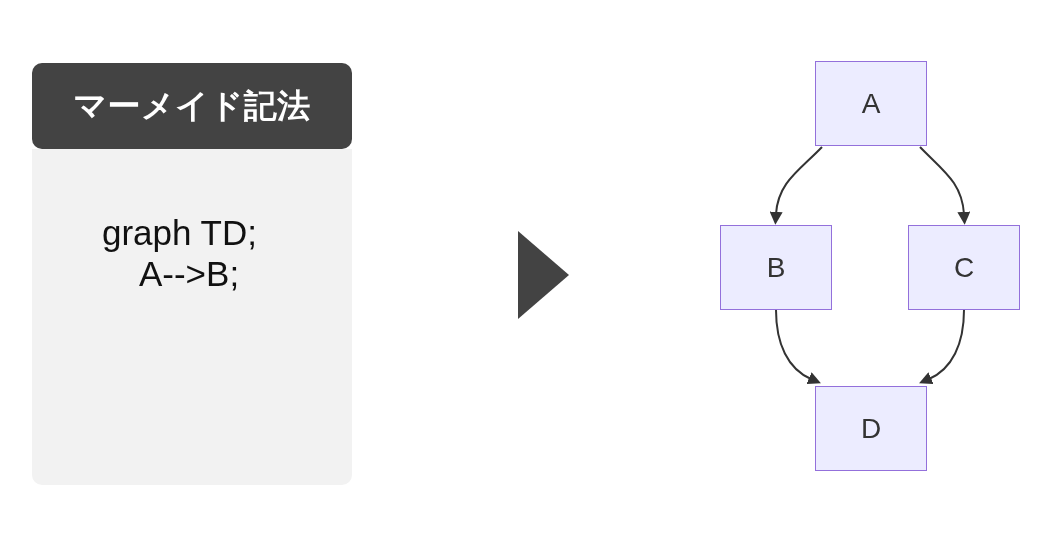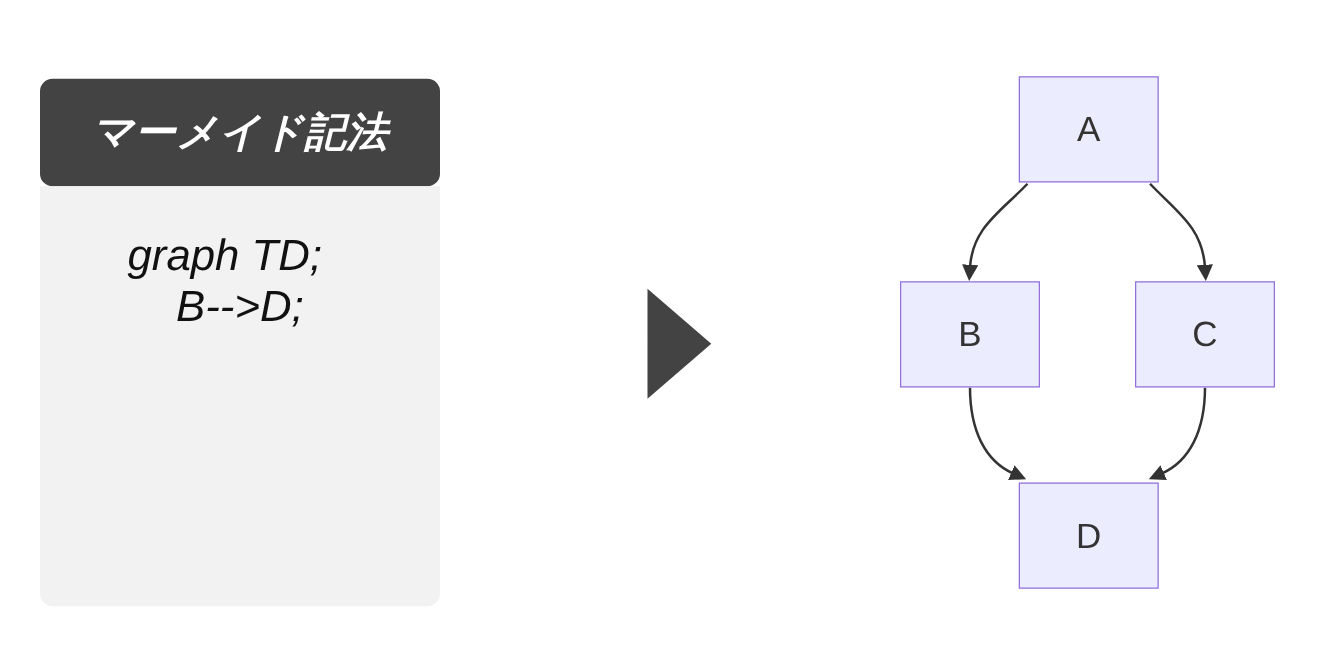--- a/index.html
+++ b/index.html
@@ -15,21 +15,20 @@
     background: #ffffff;
     overflow: hidden;
   }
 
   
   .card {
     position: absolute;
     left: 32px;
     top: 63px;
     width: 320px;
-    font-style: italic;
   }
   .card-header {
     height: 86px;
     background: #434343;
     border-radius: 10px;
     display: flex;
     align-items: center;
     justify-content: center;
   }
   .card-title {
@@ -37,21 +36,21 @@
     font-weight: bold;
     font-size: 33px;
     letter-spacing: 0.5px;
     white-space: nowrap;
   }
   .card-body {
     height: 336px;
     background: #f2f2f2;
     border-radius: 0 0 10px 10px;
     box-sizing: border-box;
-    padding: 35px 0 0 70px;
+    padding: 63px 0 0 70px;
   }
   .code-line {
     white-space: pre;
     font-size: 35px;
     line-height: 41px;
     color: #111111;
   }
 
   
   .big-arrow {
@@ -103,21 +102,21 @@
 <body>
 
 <div class="canvas">
 
   <div class="card">
     <div class="card-header">
       <span class="card-title">マーメイド記法</span>
     </div>
     <div class="card-body">
       <div class="code-line">graph TD;</div>
-      <div class="code-line">    B--&gt;D;</div>
+      <div class="code-line">    A--&gt;B;</div>
     </div>
   </div>
 
   <div class="big-arrow"></div>
 
   <svg class="edges-svg" viewBox="0 0 1062 536" xmlns="http://www.w3.org/2000/svg">
     <defs>
       <marker id="arrowhead" viewBox="0 0 12 12" refX="2" refY="6" markerWidth="13" markerHeight="13" markerUnits="userSpaceOnUse" orient="auto">
         <path d="M0,0 L12,6 L0,12 z" fill="#333333"></path>
       </marker>

